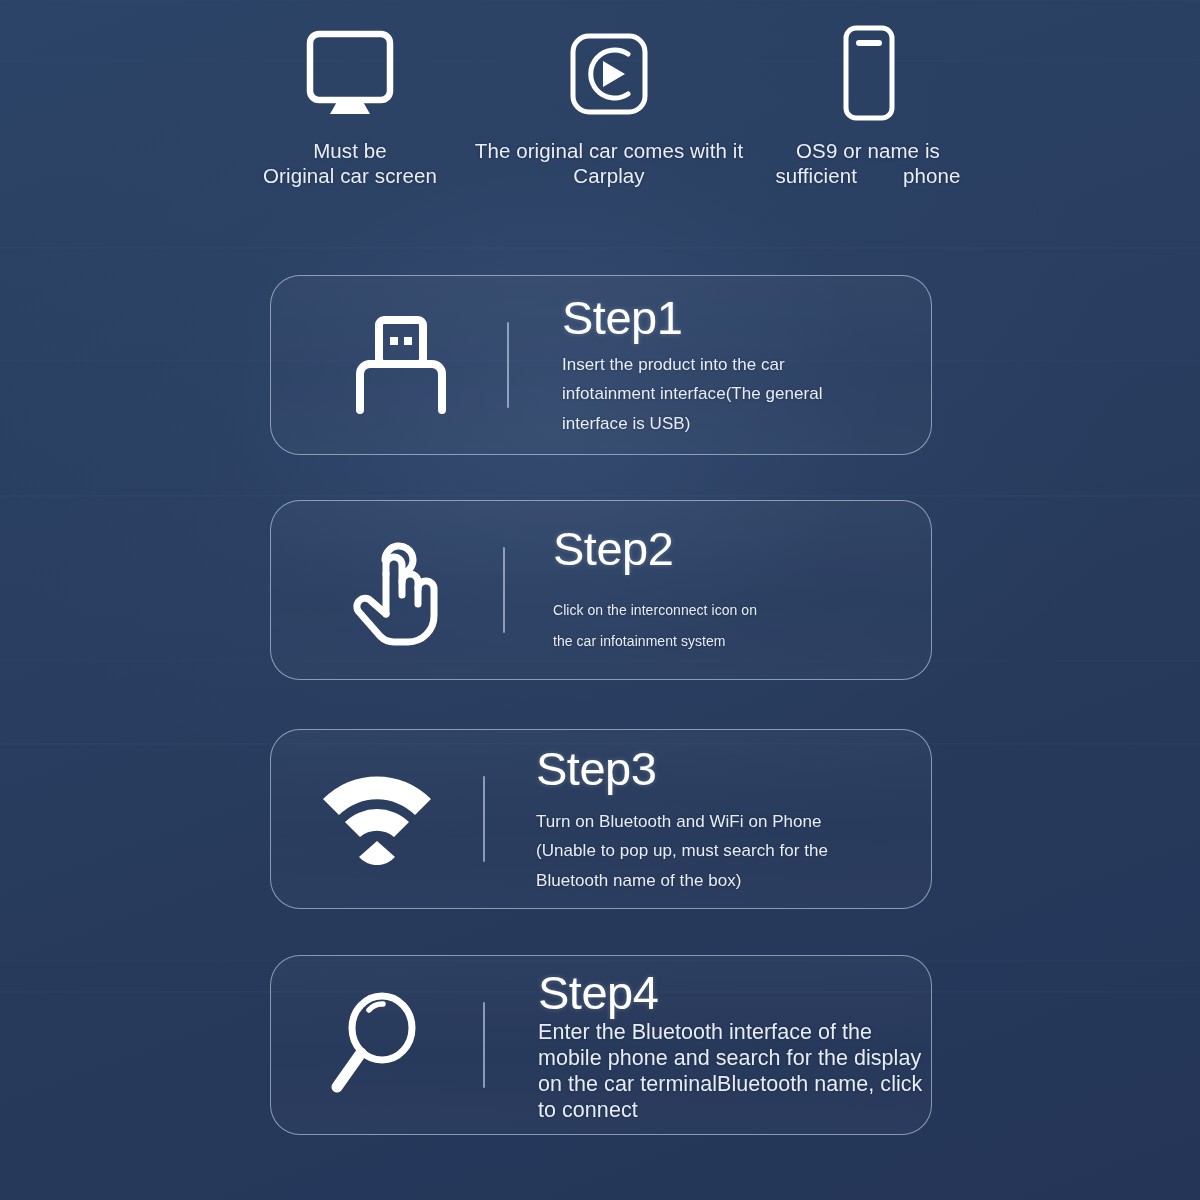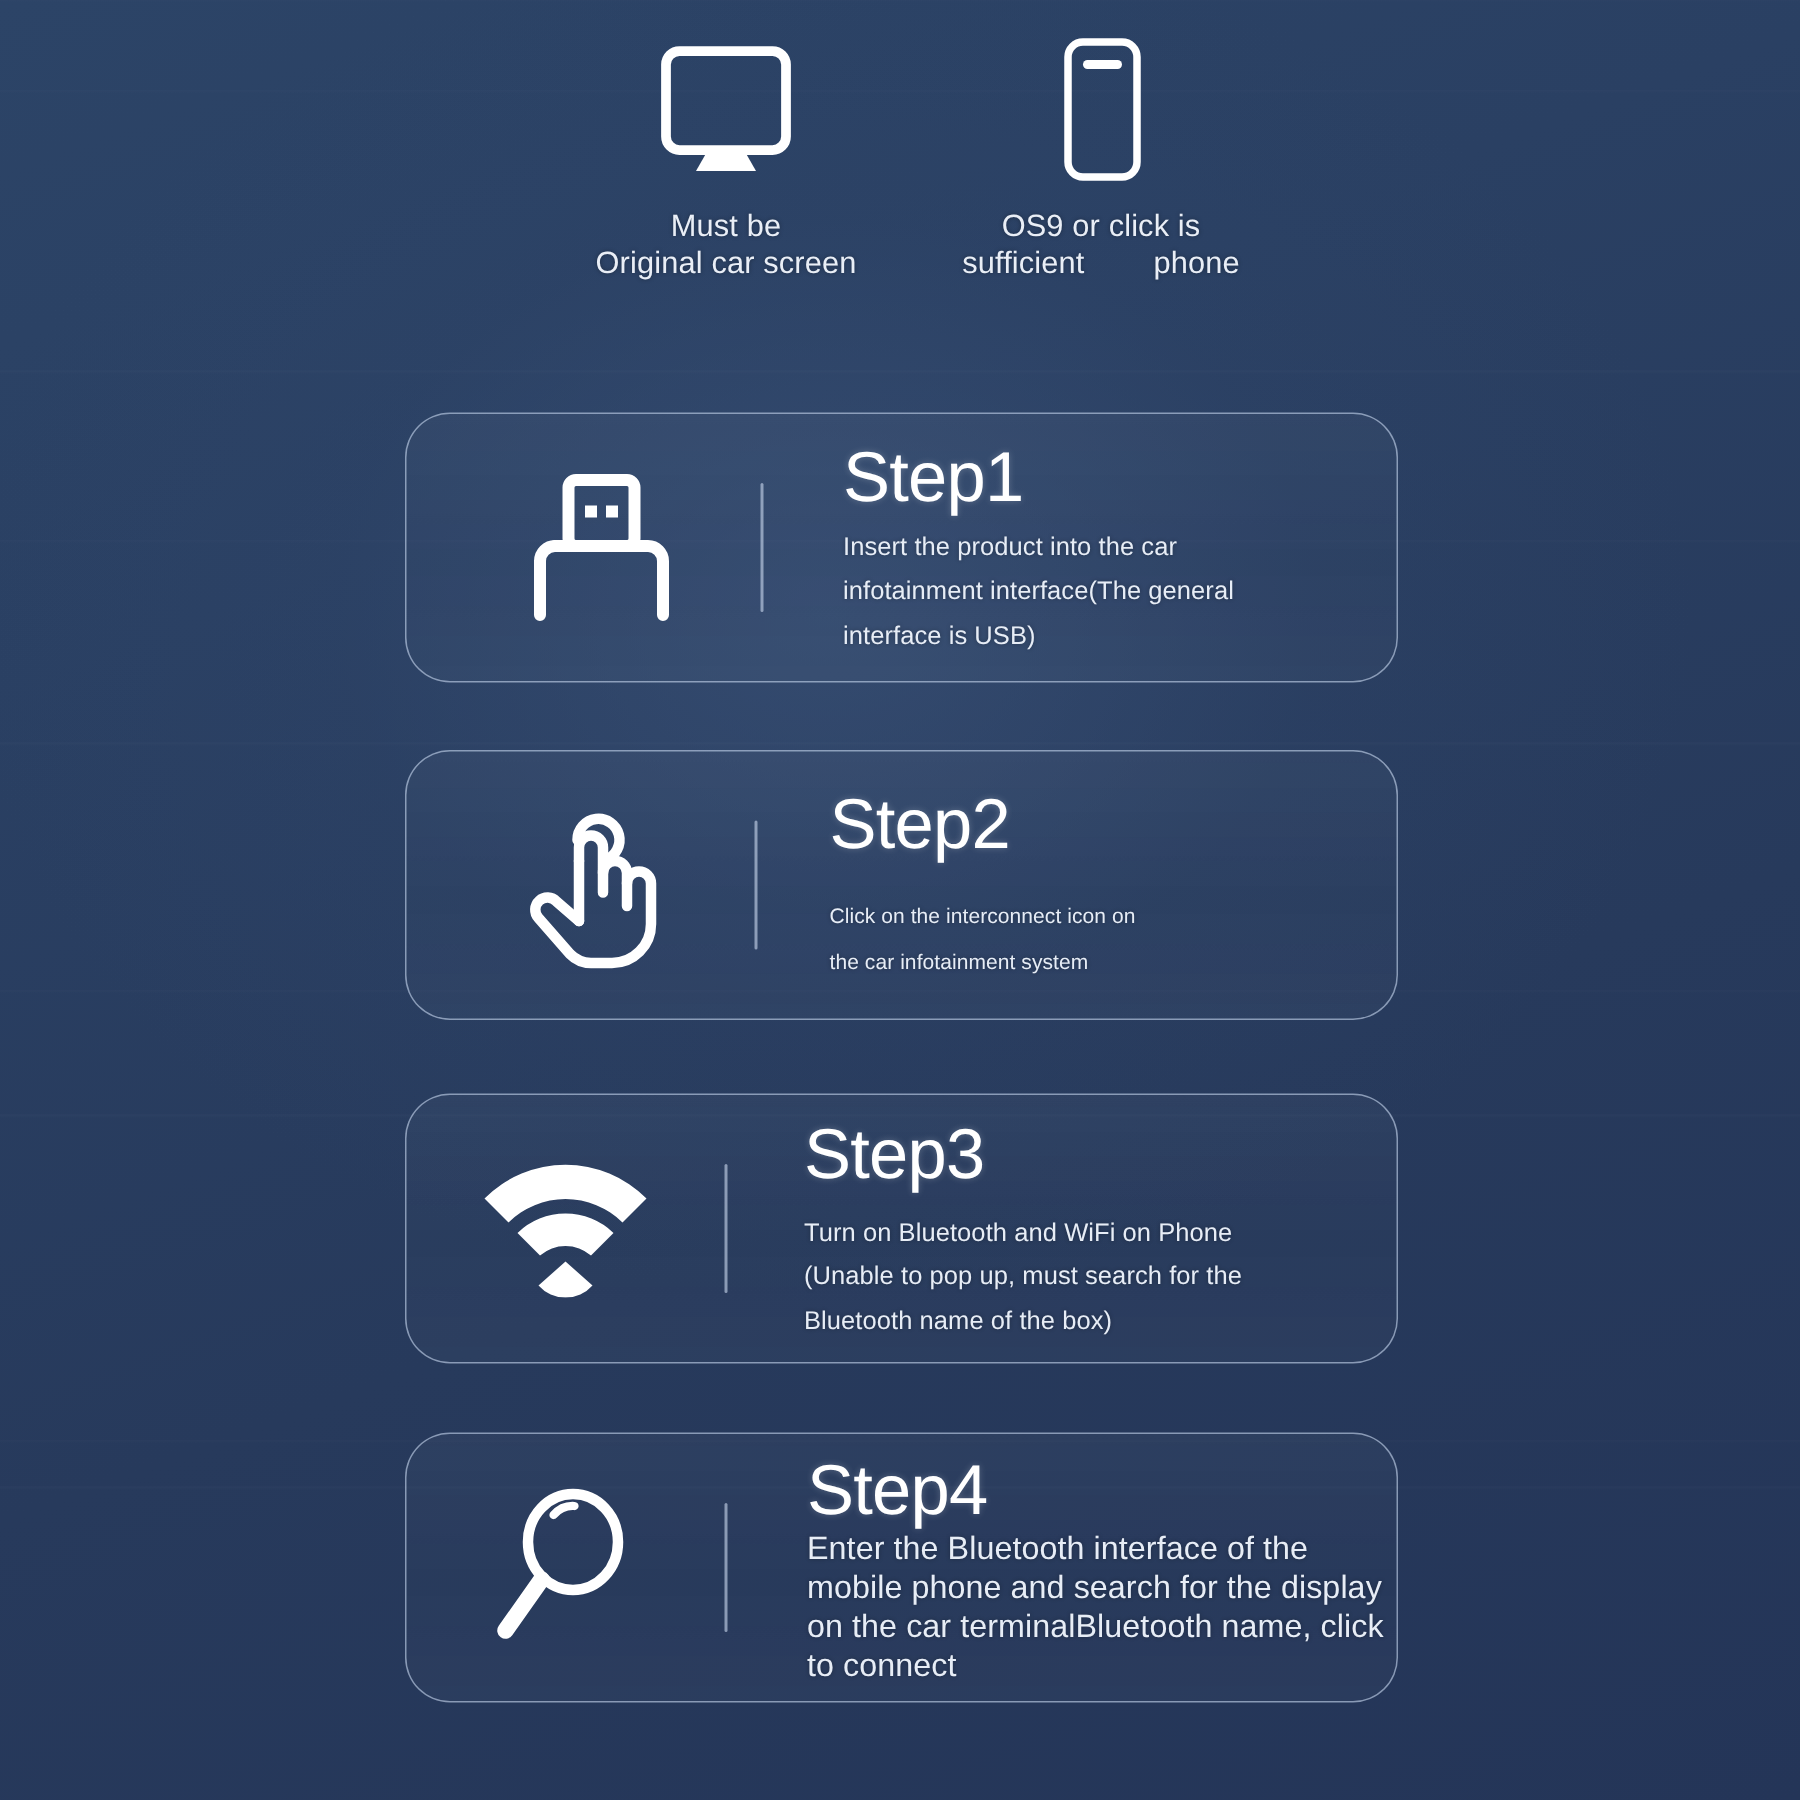--- a/index.html
+++ b/index.html
@@ -167,29 +167,40 @@
       <div class="req-icon">
         <svg class="icon-svg" width="96" height="92" viewBox="0 0 96 92" fill="none">
           <rect x="8" y="6" width="80" height="66" rx="9" ry="9" stroke="#ffffff" stroke-width="6.5" fill="none"></rect>
           <path d="M36 72 L28 86 L68 86 L60 72 Z" fill="#ffffff"></path>
         </svg>
       </div>
       <div class="req-label"><span>Must be</span>
 <span>Original car screen</span></div>
     </div>
 
+    <div class="req req-1">
+      <div class="req-icon">
+        <svg class="icon-svg" width="88" height="92" viewBox="0 0 88 92" fill="none">
+          <rect x="8" y="8" width="72" height="76" rx="16" ry="16" stroke="#ffffff" stroke-width="5" fill="none"></rect>
+          <path d="M63 26 A24 24 0 1 0 63 66" stroke="#ffffff" stroke-width="5" fill="none" stroke-linecap="round"></path>
+          <path d="M38 33 L60 46 L38 59 Z" fill="#ffffff"></path>
+        </svg>
+      </div>
+      <div class="req-label"><span>The original car comes with it</span>
+<span>Carplay</span></div>
+    </div>
 
     <div class="req req-2">
       <div class="req-icon">
         <svg class="icon-svg" width="72" height="104" viewBox="0 0 72 104" fill="none">
           <rect x="14" y="6" width="46" height="90" rx="10" ry="10" stroke="#ffffff" stroke-width="5" fill="none"></rect>
           <rect x="24" y="18" width="26" height="6" rx="3" ry="3" fill="#ffffff"></rect>
         </svg>
       </div>
-      <div class="req-label"><span>OS9 or click is</span>
+      <div class="req-label"><span>OS9 or name is</span>
 <span class="spread"><span>sufficient</span><span>phone</span></span></div>
     </div>
 
   </div>
 
   <div class="card card-1">
     <div class="card-icon">
       <svg class="icon-svg" width="106" height="100" viewBox="0 0 106 100" fill="none">
         <rect x="31" y="5" width="44" height="44" rx="5" ry="5" stroke="#ffffff" stroke-width="8" fill="none"></rect>
         <rect x="42" y="22" width="8" height="8" fill="#ffffff"></rect>

